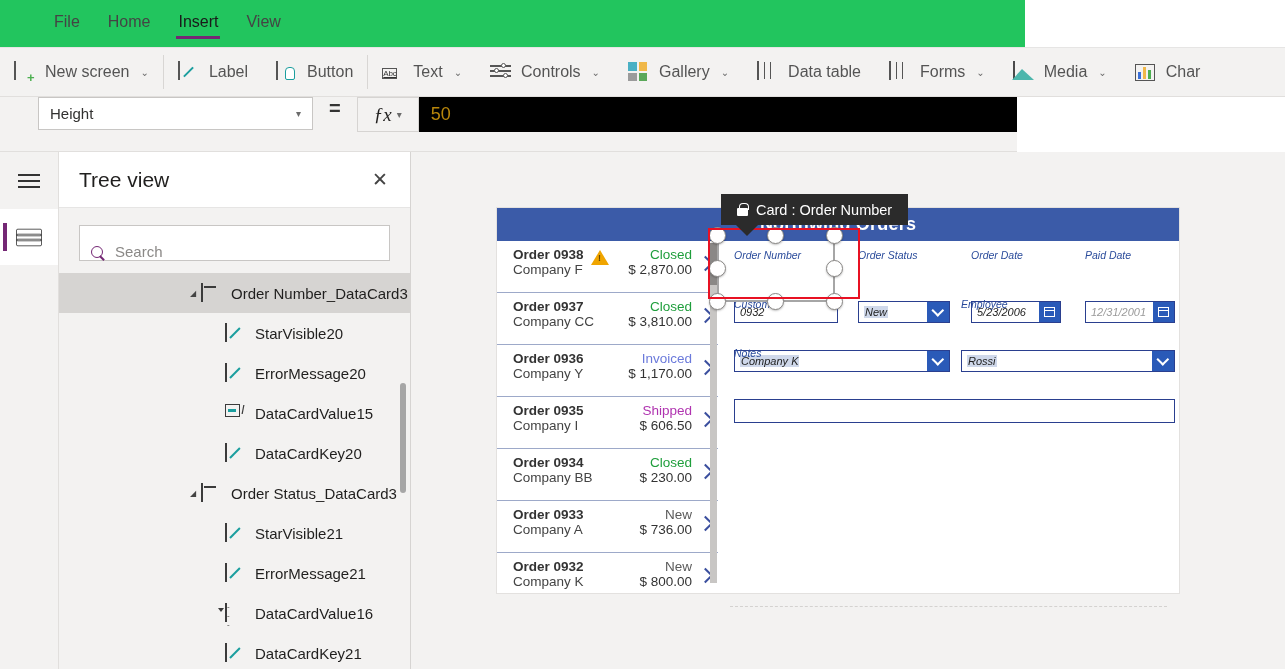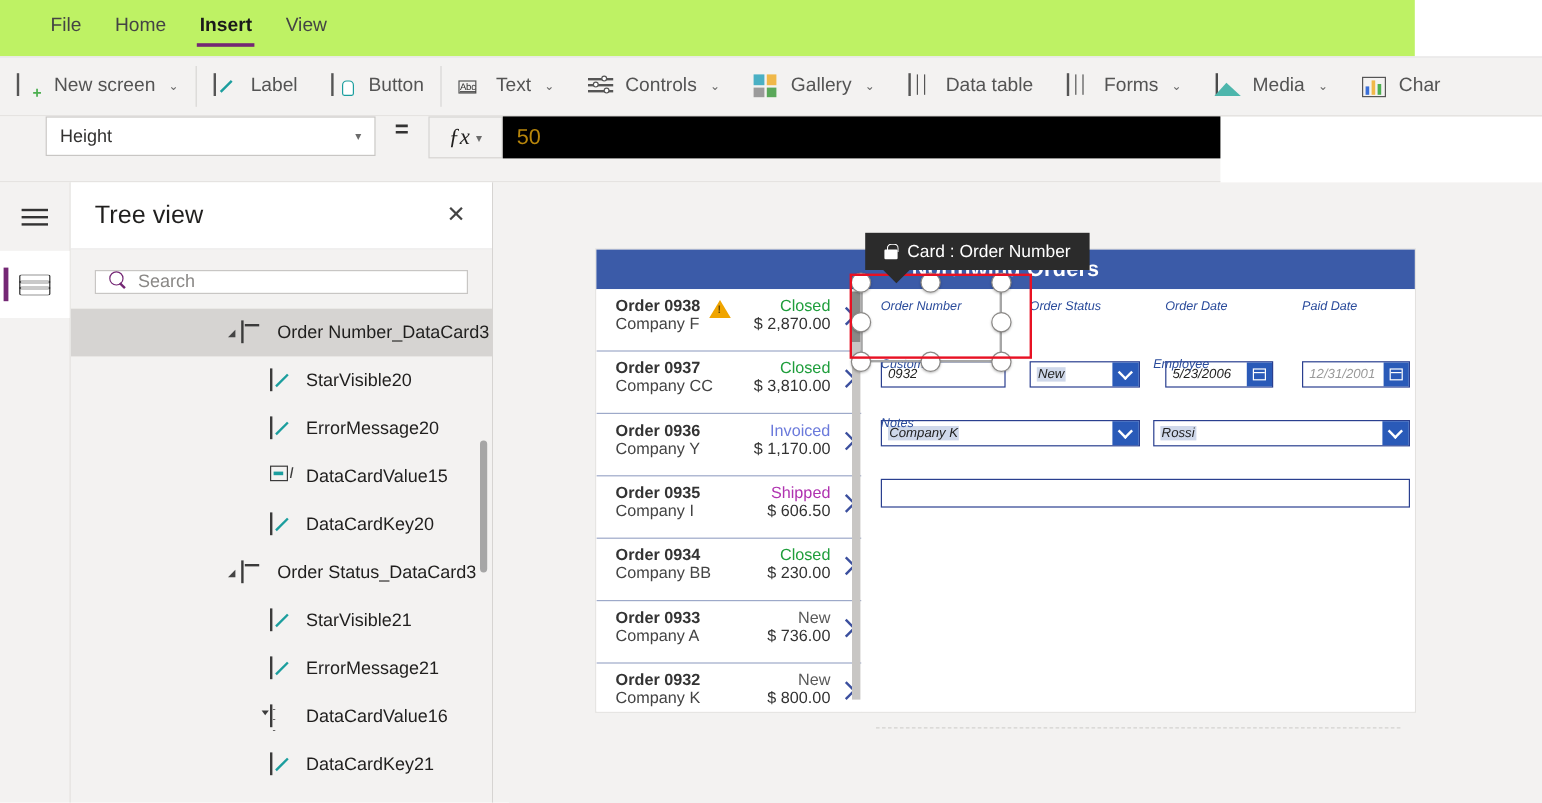--- a/index.html
+++ b/index.html
@@ -6,31 +6,31 @@
   html, body {
     width: 1285px; height: 669px;
     font-family: "Liberation Sans", sans-serif;
     background: #ffffff;
     overflow: hidden;
   }
   #app { position: relative; width: 1285px; height: 669px; }
 
   
   .menubar {
-    position: absolute; left: 0; top: 0; width: 1179px; height: 47px;
-    background: #bef264;
-    display: flex; align-items: flex-start; padding-left: 28px;
+    position: absolute; left: 0; top: 0; width: 1025px; height: 47px;
+    background: #22c55e;
+    display: flex; align-items: flex-start; padding-left: 40px;
   }
   .menu-item {
     position: relative;
     padding: 13px 14px 0 14px;
     font-size: 16px; color: #444444; height: 47px;
     cursor: default;
   }
-  .menu-item.active { color: #1a1a1a; font-weight: bold; }
+  .menu-item.active { color: #1a1a1a; font-weight: normal; }
   .menu-item.active::after {
     content: ""; position: absolute; left: 12px; right: 12px; bottom: 8px;
     height: 3px; background: #742774;
   }
 
   
   .ribbon {
     position: absolute; left: 0; top: 47px; width: 1285px; height: 50px;
     background: #f3f2f1;
     border-top: 1px solid #e6e5e4;
@@ -167,22 +167,22 @@
   }
   .tree-head {
     height: 56px; background: #fff; border-bottom: 1px solid #e6e5e4;
     display: flex; align-items: center; justify-content: space-between;
     padding: 0 22px 0 20px;
   }
   .tree-title { font-size: 21px; color: #201f1e; }
   .tree-close { font-size: 19px; color: #444; cursor: default; line-height: 1; }
   .search-wrap { padding: 17px 20px 12px 20px; background: #f3f2f1; }
   .search-box {
-    height: 20px; background: #fff; border: 1px solid #c8c6c4;
-    display: flex; align-items: flex-start; padding: 0 11px; gap: 10px;
+    height: 36px; background: #fff; border: 1px solid #c8c6c4;
+    display: flex; align-items: flex-end; padding: 0 11px; gap: 10px;
   }
   .mag { width: 14px; height: 14px; position: relative; flex: 0 0 14px; }
   .mag::before {
     content: ""; position: absolute; left: 0; top: 0; width: 10px; height: 10px;
     border: 1.6px solid #742774; border-radius: 50%;
   }
   .mag::after {
     content: ""; position: absolute; left: 9px; top: 9px; width: 6px; height: 1.6px;
     background: #742774; transform: rotate(45deg); transform-origin: left center;
   }

